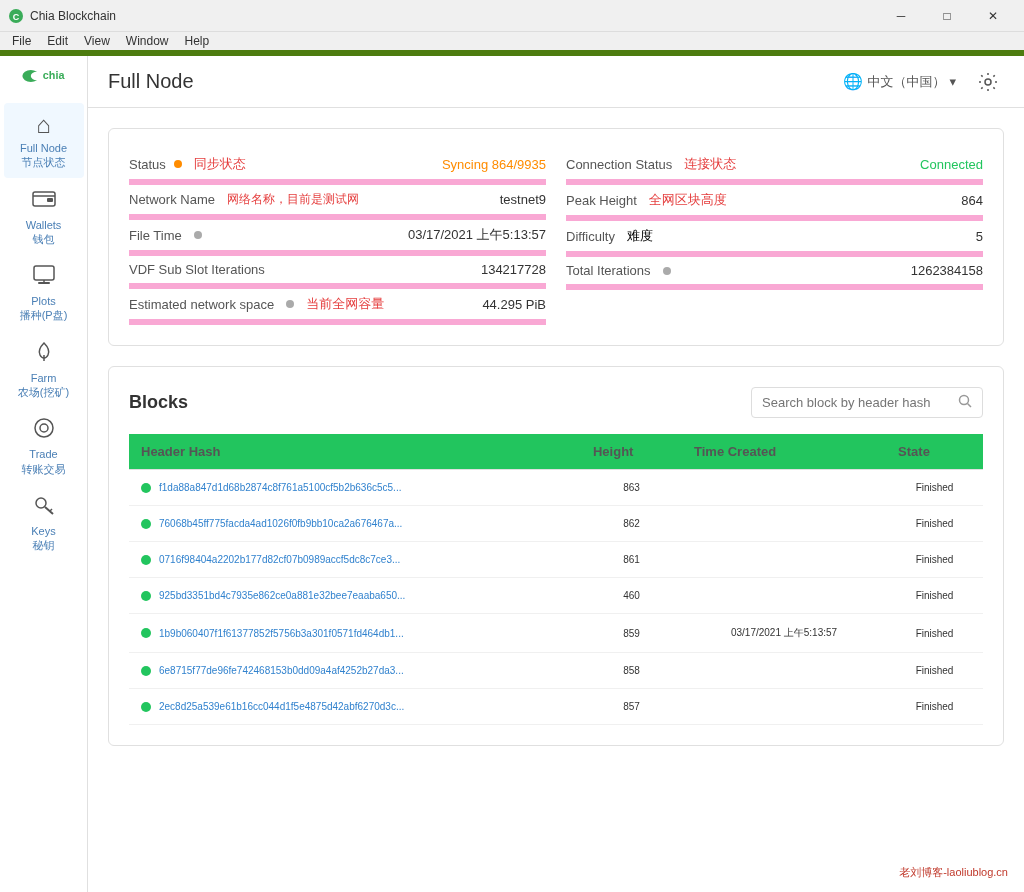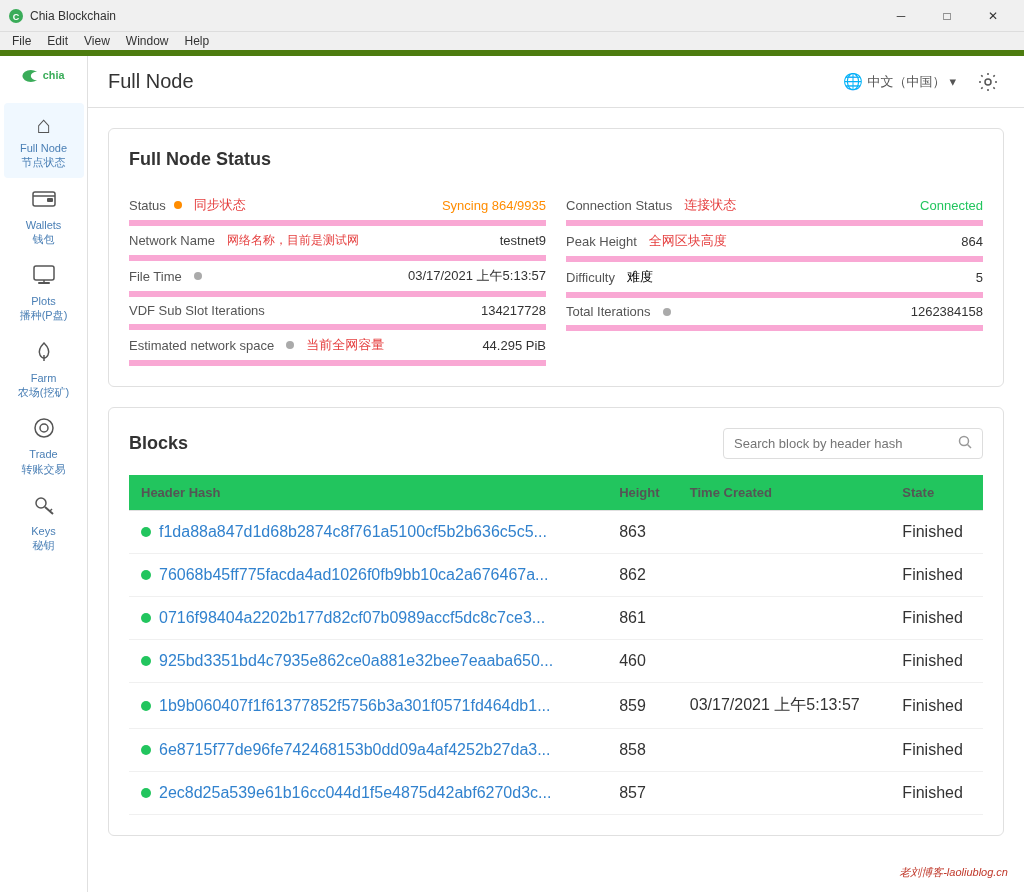--- a/index.html
+++ b/index.html
@@ -207,21 +207,21 @@
       color: #333;
       flex: 1;
     }
     .search-box {
       display: flex;
       align-items: center;
       border: 1px solid #ddd;
       border-radius: 4px;
       padding: 6px 10px;
       gap: 6px;
-      width: 260px;
+      width: 232px;
       background: #fff;
     }
     .search-input {
       border: none;
       outline: none;
       font-size: 13px;
       color: #999;
       width: 100%;
       background: transparent;
     }
@@ -238,23 +238,24 @@
     .blocks-table th {
       text-align: left;
       padding: 10px 12px;
       font-size: 13px;
       font-weight: 600;
       color: #555;
       border-bottom: 1px solid #e0e0e0;
     }
     .blocks-table td {
       padding: 12px 12px;
-      font-size: 16px;
+      font-size: 10px;
       color: #333;
       border-bottom: 1px solid #f0f0f0;
+      text-align: center;
     }
     .hash-cell {
       display: flex;
       align-items: center;
       gap: 8px;
       color: #3182ce;
     }
     .hash-dot {
       width: 10px; height: 10px;
       border-radius: 50%;
@@ -267,21 +268,20 @@
     .watermark {
       position: fixed;
       bottom: 10px;
       right: 10px;
       font-size: 11px;
       color: #c0392b;
       background: rgba(255,255,255,0.7);
       padding: 2px 6px;
       border-radius: 3px;
       pointer-events: none;
-      font-style: italic;
     }
   </style>
 </head>
 <body>
 
 <div class="titlebar">
   <svg class="titlebar-icon" viewBox="0 0 16 16">
     <circle cx="8" cy="8" r="7" fill="#3aac59"></circle>
     <text x="8" y="12" text-anchor="middle" font-size="9" fill="white" font-weight="bold">C</text>
   </svg>
@@ -387,21 +387,20 @@
             <circle cx="10" cy="10" r="3" fill="none" stroke="#555" stroke-width="1.5"></circle>
             <path d="M10 1v2M10 17v2M1 10h2M17 10h2M3.22 3.22l1.41 1.41M15.36 15.36l1.41 1.41M3.22 16.78l1.41-1.41M15.36 4.64l1.41-1.41" stroke="#555" stroke-width="1.5"></path>
           </svg>
         </button>
       </div>
     </div>
 
     <div class="content-area">
 
       <div class="status-card">
-        <div class="status-card-title">Full Node Status</div>
 
         <div class="status-grid">
 
           <div>
 
             <div class="status-row">
               <span class="status-label">Status</span>
               <span class="status-dot dot-orange"></span>
               <span style="color:#e53e3e; margin-left:4px;">同步状态</span>
               <span class="status-value text-orange">Syncing 864/9935</span>

